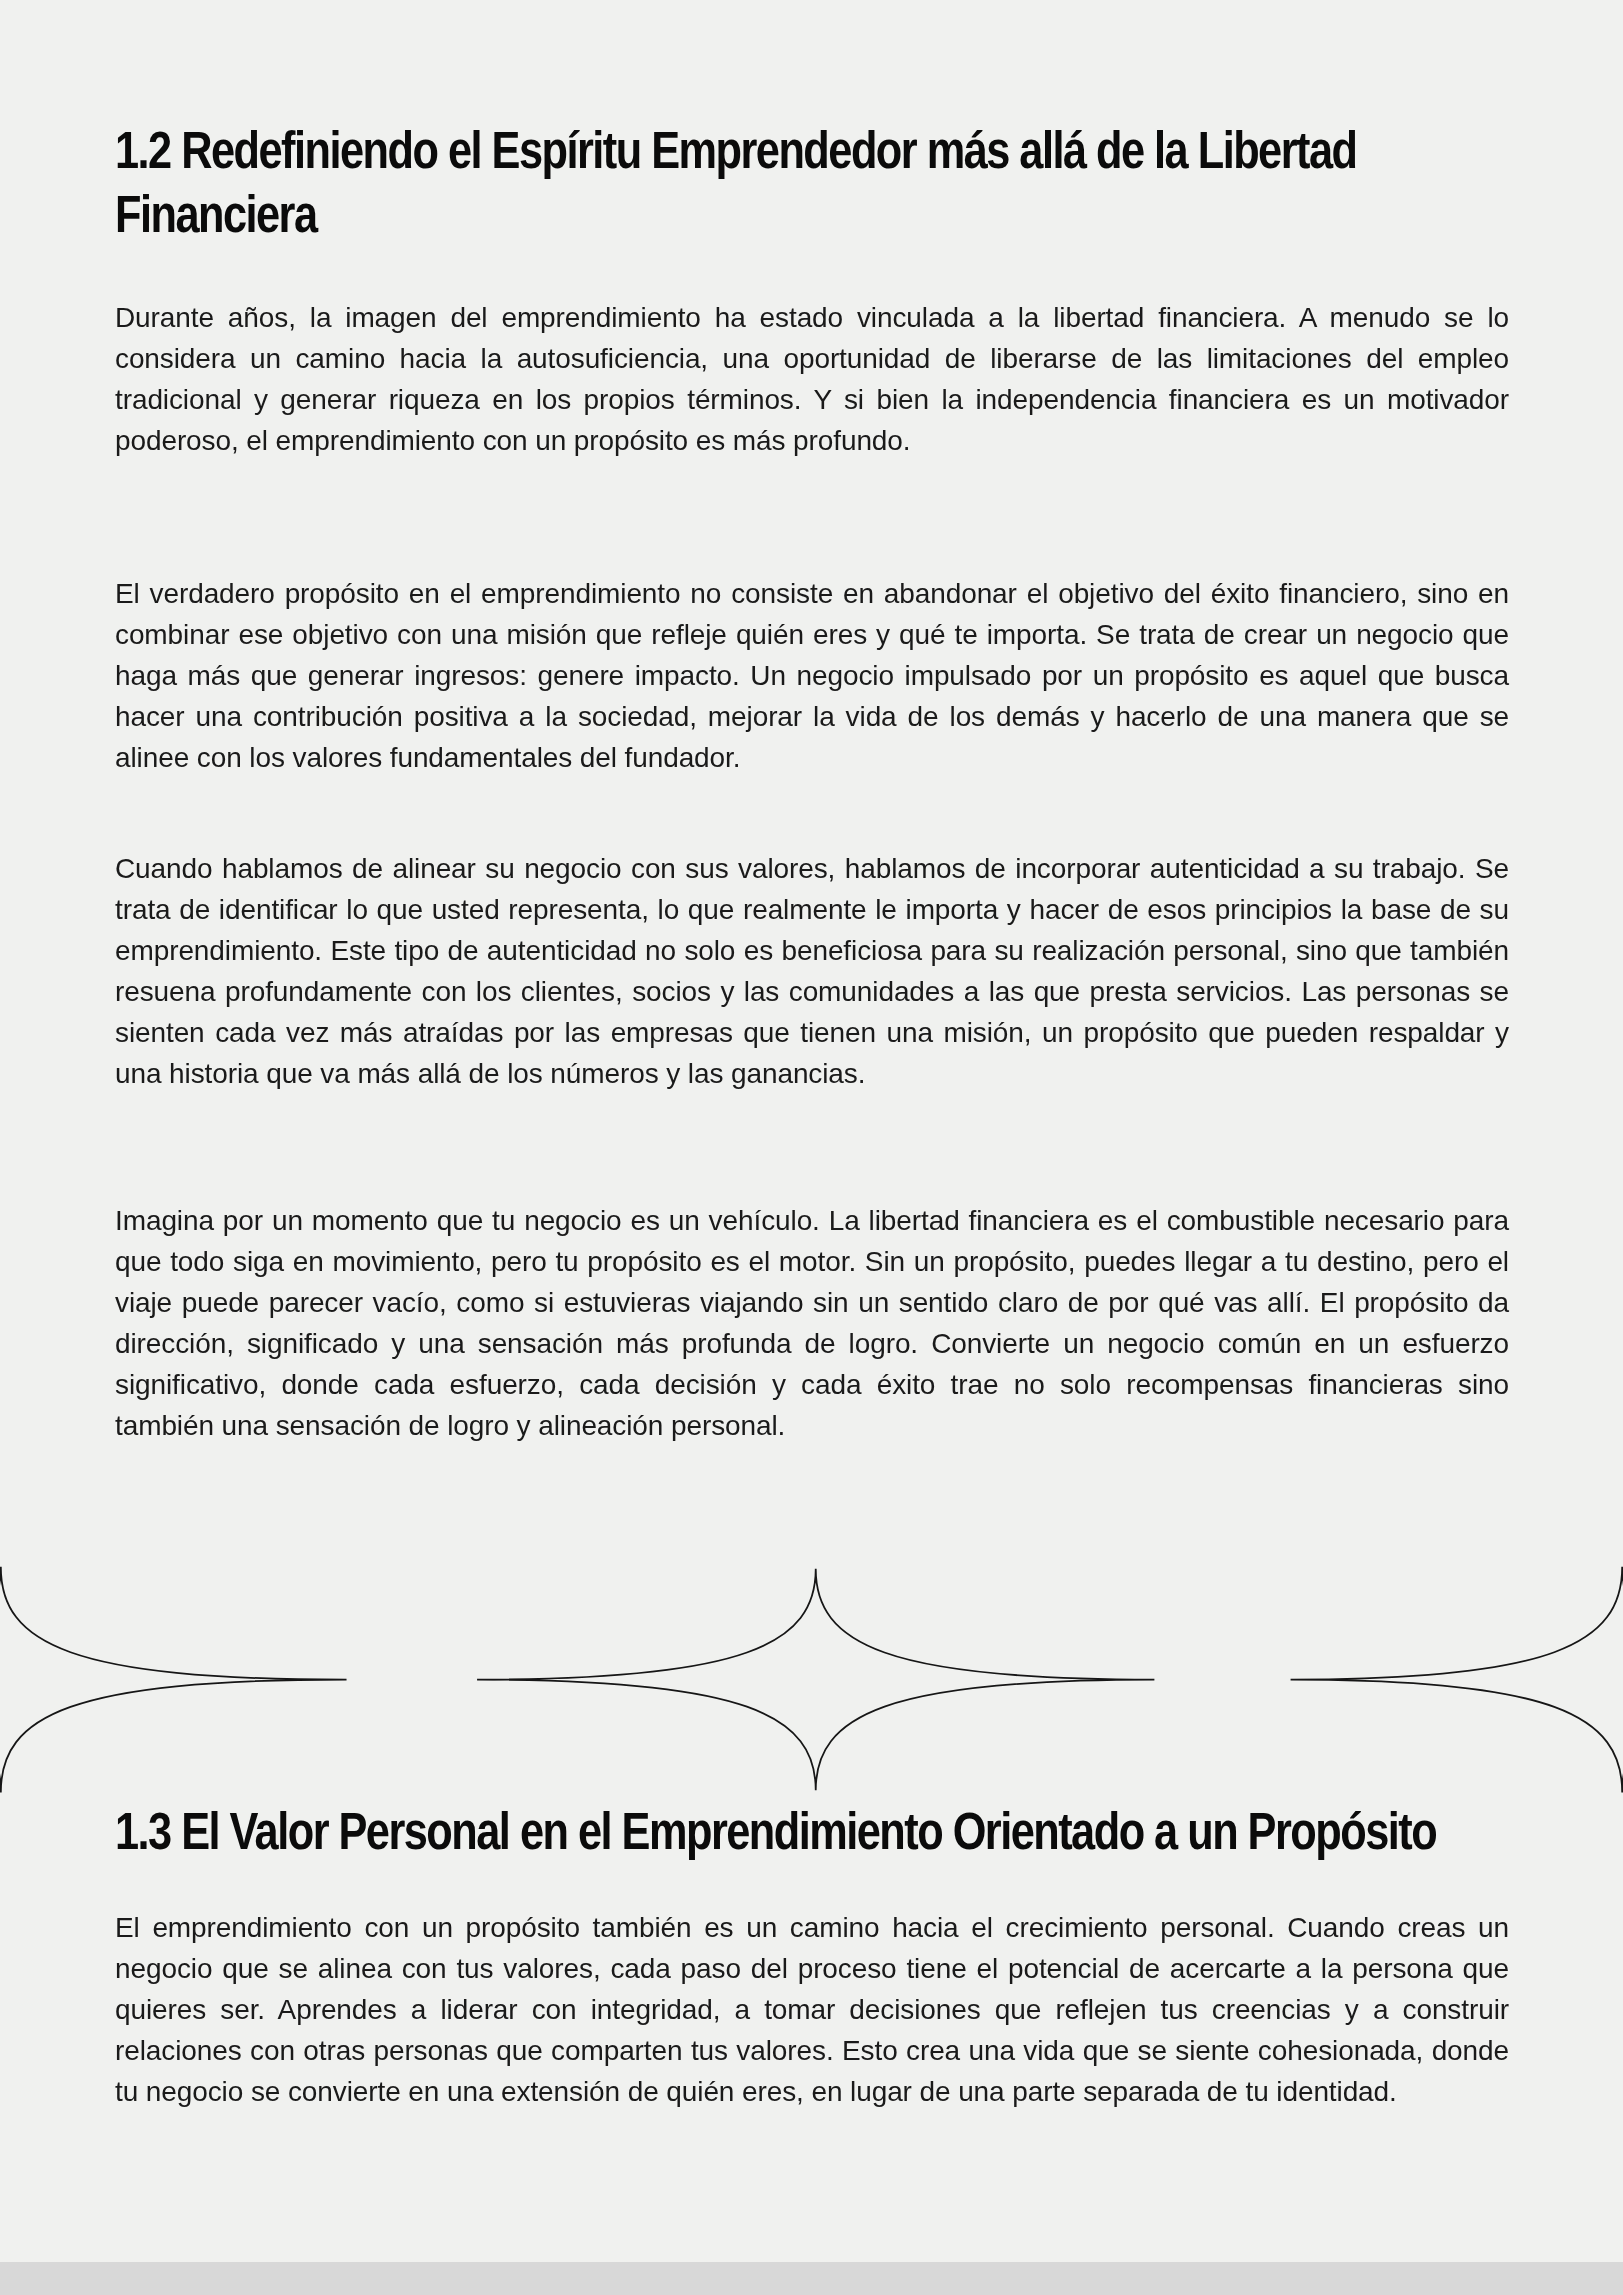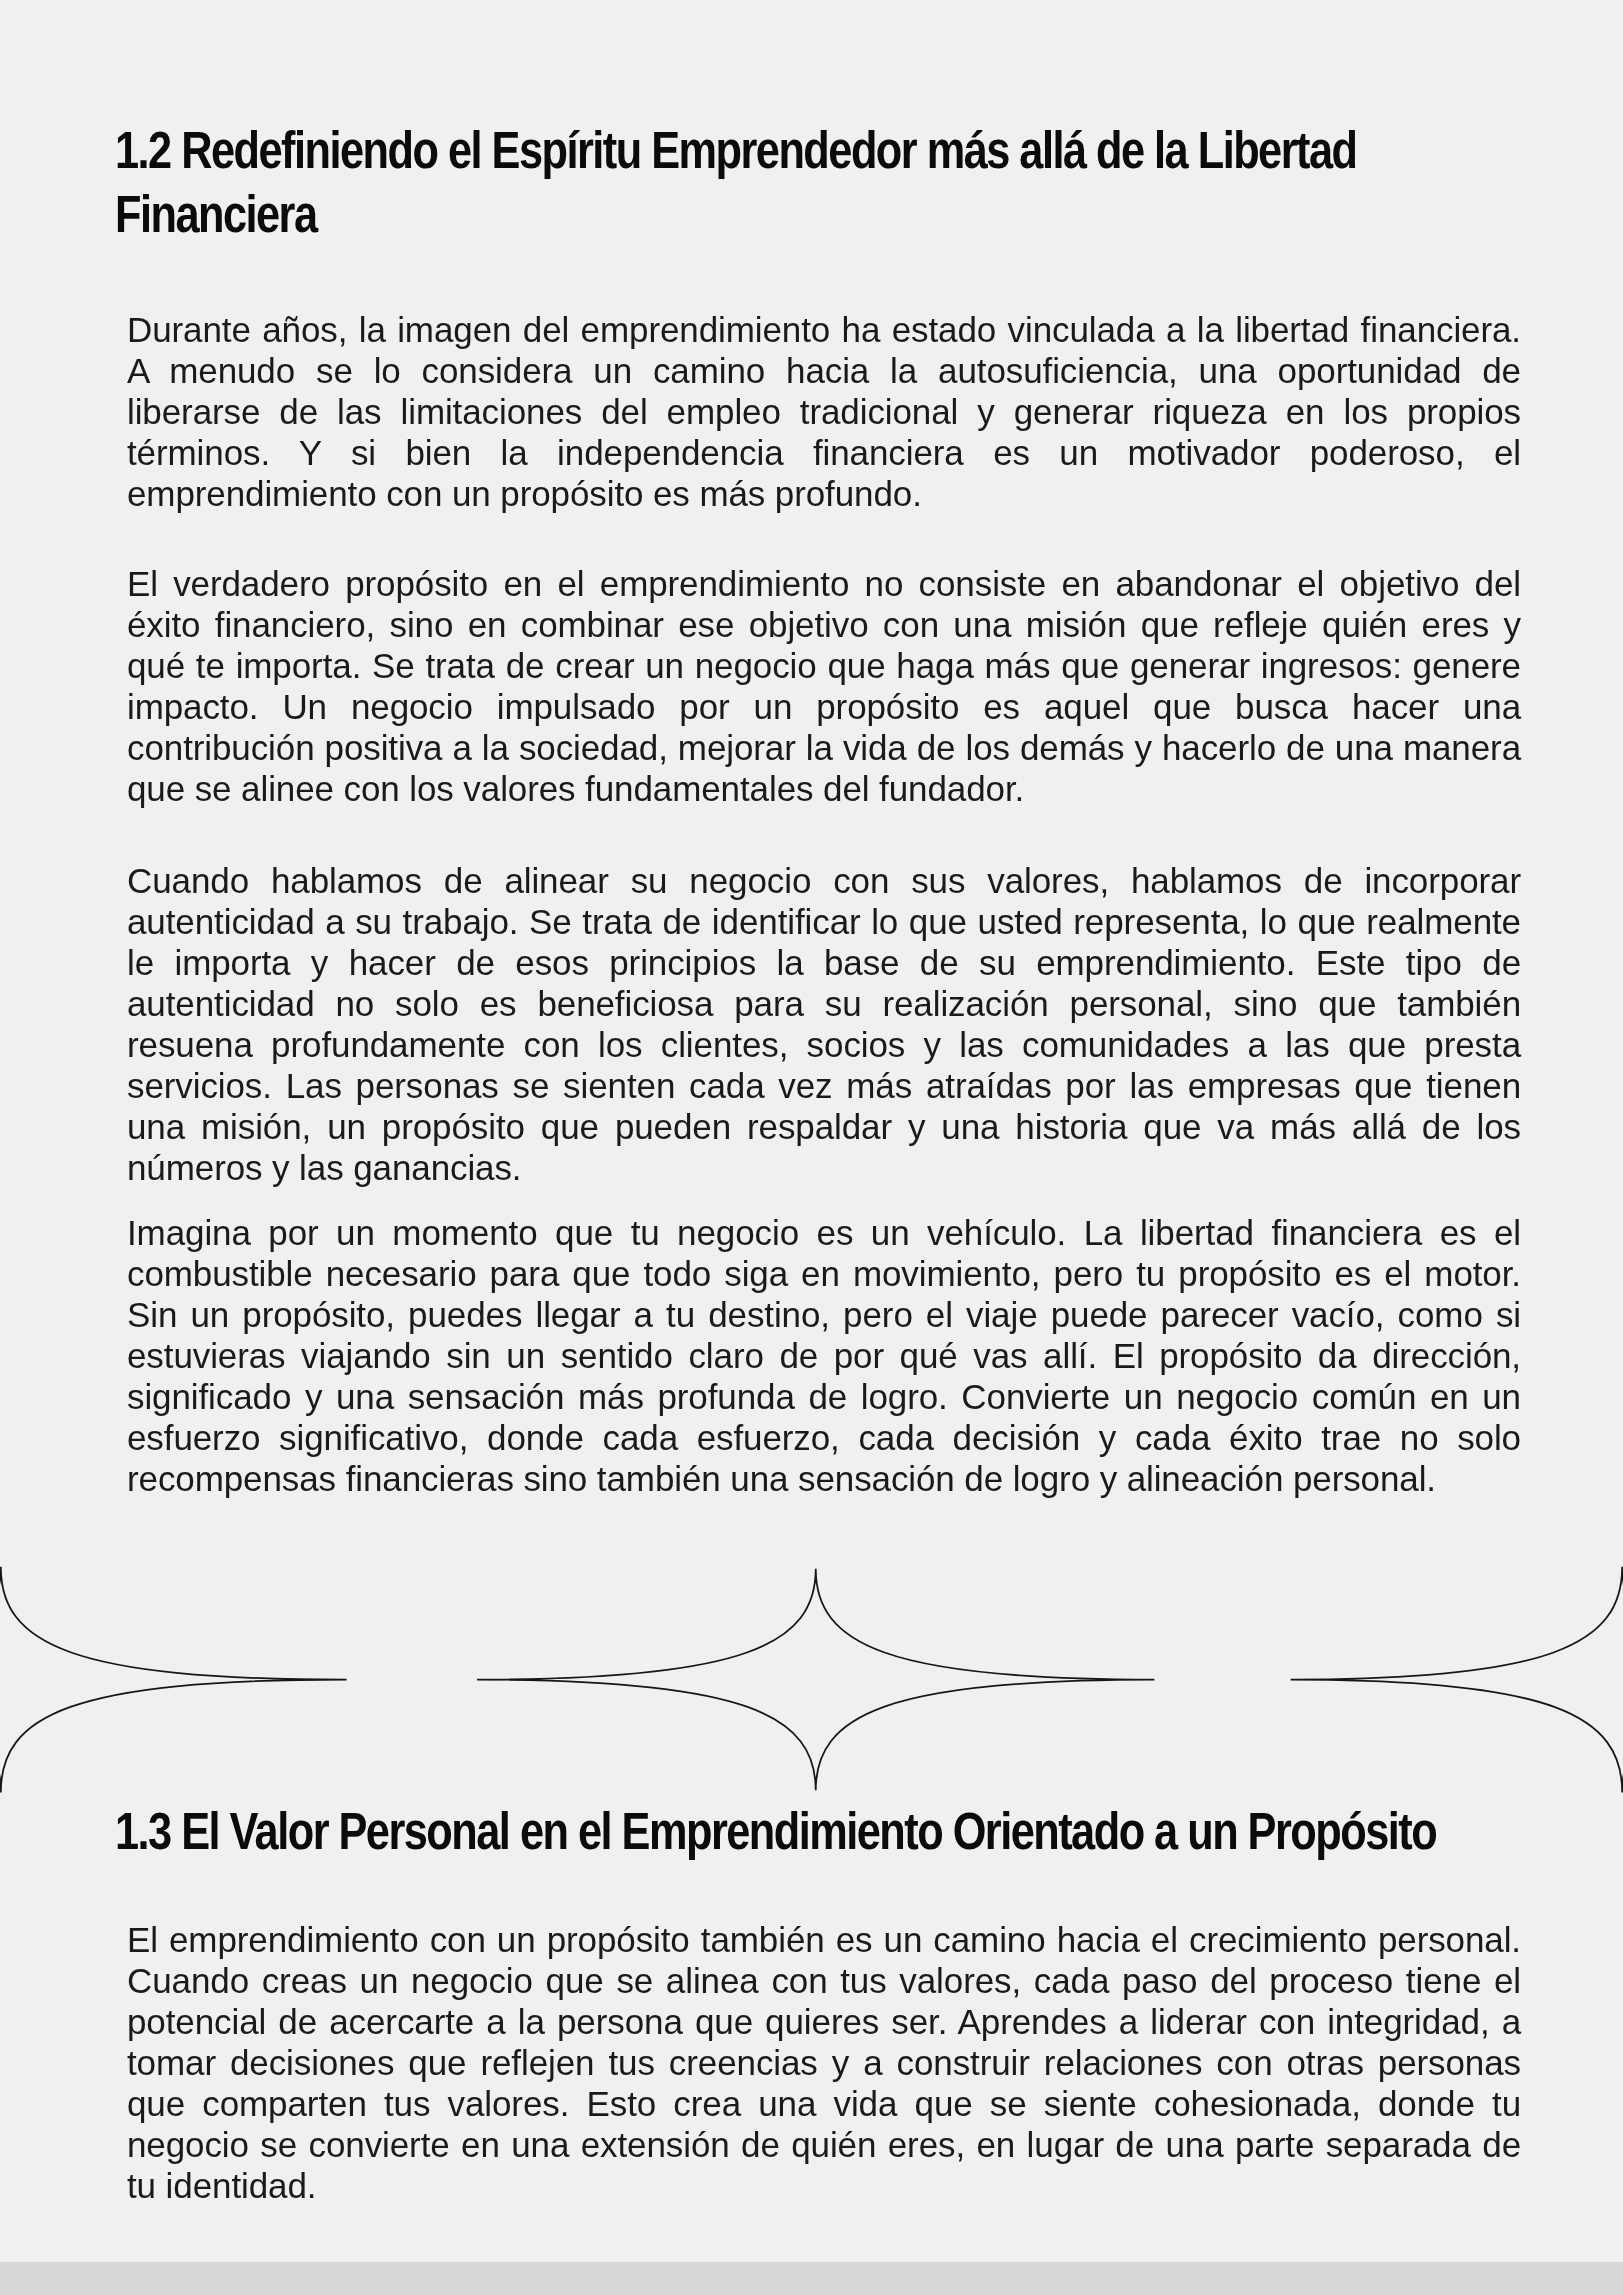--- a/index.html
+++ b/index.html
@@ -26,32 +26,32 @@
     line-height: 64px;
     letter-spacing: -1.8px;
     color: #0b0b0b;
   }
   .heading-12 { top: 119px; }
   .heading-13 { top: 1800px; }
   .body-par {
     position: absolute;
     left: 115px;
     width: 1394px;
-    margin: 12px;
+    margin: 0;
     font-family: "Liberation Sans", sans-serif;
     font-weight: 300;
-    font-size: 35px;
+    font-size: 28px;
     line-height: 41px;
     letter-spacing: -0.1px;
     color: #1a1a1a;
     text-align: justify;
     text-justify: inter-word;
   }
   .par-1 { top: 297px; }
-  .par-2 { top: 551px; }
+  .par-2 { top: 573px; }
   .par-3 { top: 848px; }
   .par-4 { top: 1200px; }
   .par-5 { top: 1907px; }
   .divider {
     position: absolute;
     left: 0;
     top: 1554px;
     width: 1623px;
     height: 254px;
     pointer-events: none;

